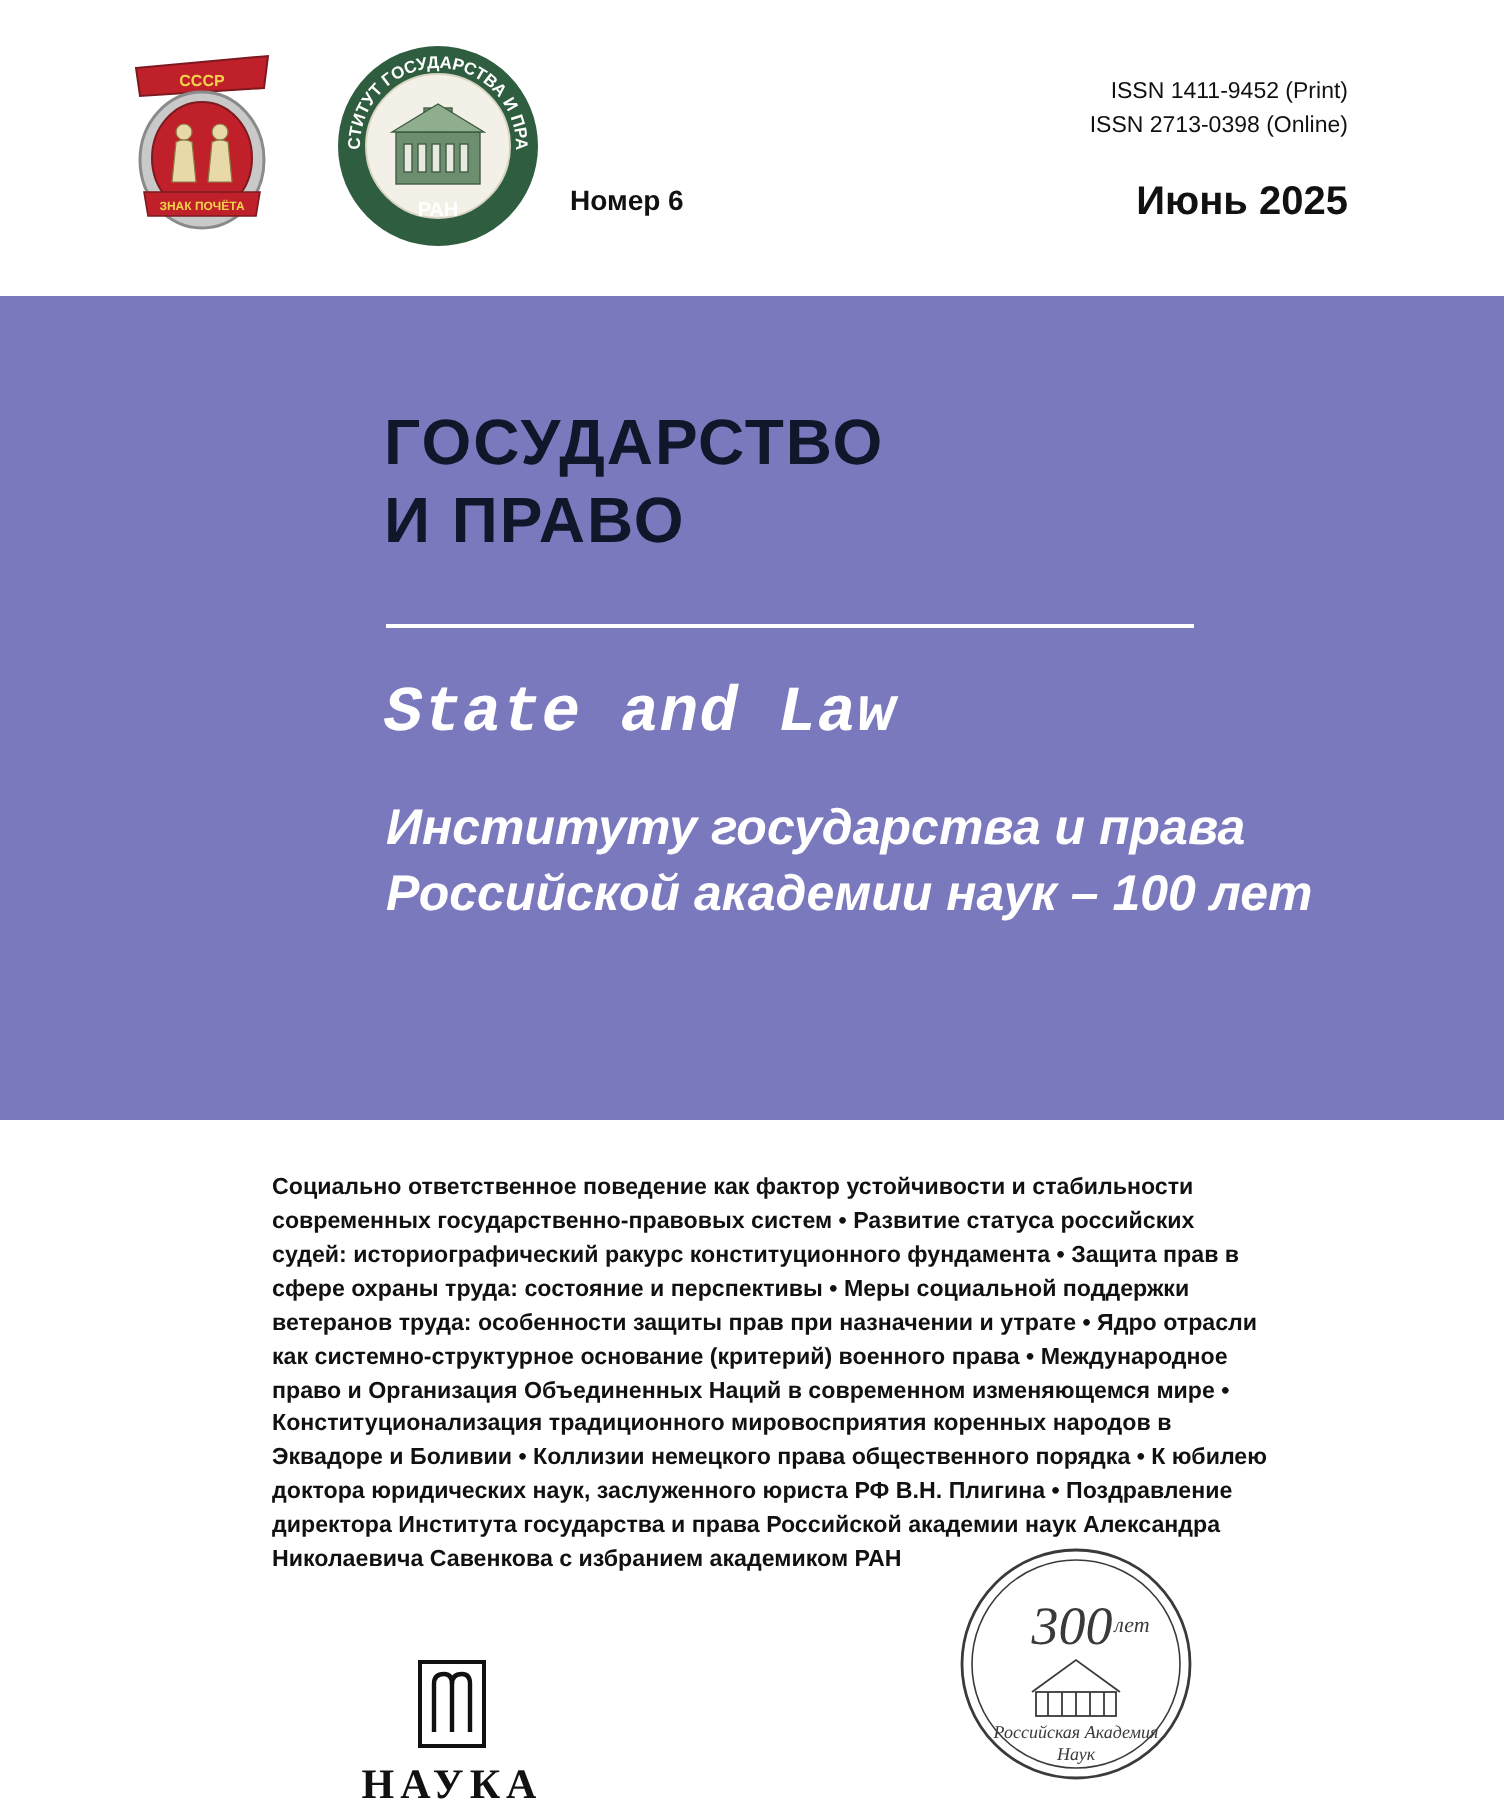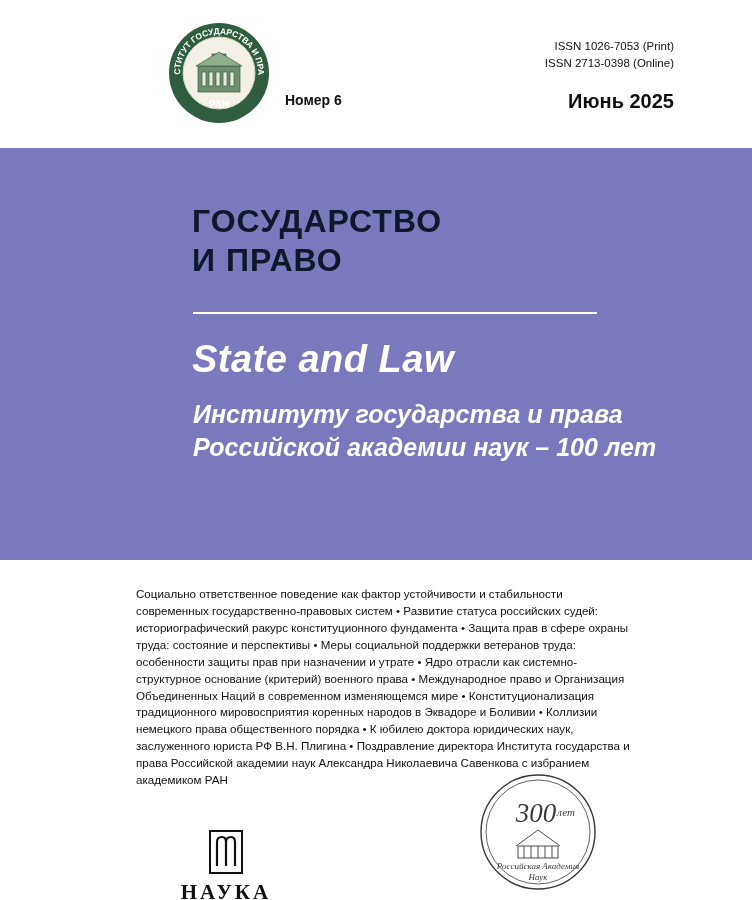--- a/index.html
+++ b/index.html
@@ -52,35 +52,35 @@
     font-size:32px; font-weight:bold; letter-spacing:1px; line-height:1.22;
     white-space:pre-line;
   }
   .rule {
     position:absolute; left:193px; top:164px; width:404px; height:2px;
     background:#ffffff;
   }
   .title-en {
     position:absolute; left:192px; top:190px;
     color:#ffffff;
-    font-size:38px; font-weight:bold; font-style:italic;
-    font-family:Liberation Sans, sans-serif;
+    font-size:32px; font-weight:bold; font-style:italic;
+    font-family:Liberation Mono, monospace;
     letter-spacing:0.5px;
   }
   .subtitle {
     position:absolute; left:193px; top:250px;
     color:#ffffff;
     font-size:25px; font-weight:bold; font-style:italic;
     line-height:1.32; white-space:pre-line;
   }
 
   
   .contents {
     position:absolute; left:136px; top:586px; width:500px;
-    font-size:11.6px; font-weight:normal; color:#111;
+    font-size:11.6px; font-weight:bold; color:#111;
     line-height:1.46; text-align:left;
   }
 
   
   .nauka {
     position:absolute; left:166px; top:830px; width:120px; text-align:center;
   }
   .nauka-mark { width:34px; height:44px; margin:0 auto; display:block; }
   .nauka-name {
     margin-top:6px; font-size:21px; font-weight:bold; letter-spacing:3px; color:#111;
@@ -91,20 +91,42 @@
     position:absolute; left:478px; top:772px; width:120px; height:120px;text-align:right;
   }
 </style>
 </head>
 <body>
 
 <div class="page">
 
   <div class="header">
 
+    <div class="emblem-order">
+      <svg width="86" height="98" viewBox="0 0 86 98">
+        <g>
+
+          <path d="M10 12 L76 6 L74 22 L12 26 Z" fill="#c0202a" stroke="#7d1a1f" stroke-width="1"></path>
+          <text x="43" y="21" font-family="Liberation Sans, sans-serif" font-size="8" font-weight="bold" fill="#f2d24a" text-anchor="middle">СССР</text>
+
+          <ellipse cx="43" cy="58" rx="31" ry="34" fill="#c9c9c9" stroke="#8a8a8a" stroke-width="1.5"></ellipse>
+          <ellipse cx="43" cy="57" rx="25" ry="28" fill="#c0202a" stroke="#7d1a1f" stroke-width="1"></ellipse>
+
+          <g fill="#e8d9a8" stroke="#8a7a44" stroke-width="0.6">
+            <circle cx="34" cy="44" r="4"></circle>
+            <path d="M30 49 q4 -2 8 0 l2 20 h-12 z"></path>
+            <circle cx="52" cy="44" r="4"></circle>
+            <path d="M48 49 q4 -2 8 0 l2 20 h-12 z"></path>
+          </g>
+
+          <path d="M14 74 L72 74 L70 86 L16 86 Z" fill="#c0202a" stroke="#7d1a1f" stroke-width="0.8"></path>
+          <text x="43" y="83" font-family="Liberation Sans, sans-serif" font-size="6" font-weight="bold" fill="#f2d24a" text-anchor="middle">ЗНАК ПОЧЁТА</text>
+        </g>
+      </svg>
+    </div>
 
     <div class="emblem-inst">
       <svg width="102" height="102" viewBox="0 0 102 102">
         <defs>
           <path id="ringTop" d="M 12 51 A 39 39 0 0 1 90 51"></path>
           <path id="ringBot" d="M 14 51 A 37 37 0 0 0 88 51"></path>
         </defs>
         <circle cx="51" cy="51" r="50" fill="#2f5d3f"></circle>
         <circle cx="51" cy="51" r="36" fill="#f3f1e7" stroke="#d8d4c2" stroke-width="1"></circle>
 
@@ -119,21 +141,21 @@
           <rect x="62" y="50" width="4" height="14" fill="#e9eadf"></rect>
         </g>
         <text font-family="Liberation Sans, sans-serif" font-size="8.5" font-weight="bold" fill="#ffffff">
           <textPath href="#ringTop" startOffset="50%" text-anchor="middle">ИНСТИТУТ ГОСУДАРСТВА И ПРАВА</textPath>
         </text>
         <text x="51" y="86" font-family="Liberation Sans, sans-serif" font-size="10" font-weight="bold" fill="#ffffff" text-anchor="middle">РАН</text>
       </svg>
     </div>
 
     <div class="issn-block">
-      <div>ISSN 1026-7053 (Print)</div>
+      <div>ISSN 1411-9452 (Print)</div>
       <div>ISSN 2713-0398 (Online)</div>
     </div>
 
     <div class="issue-number">Номер 6</div>
     <div class="issue-date">Июнь 2025</div>
   </div>
 
   <div class="band">
     <div class="band-inner">
       <div class="title-ru">ГОСУДАРСТВО

